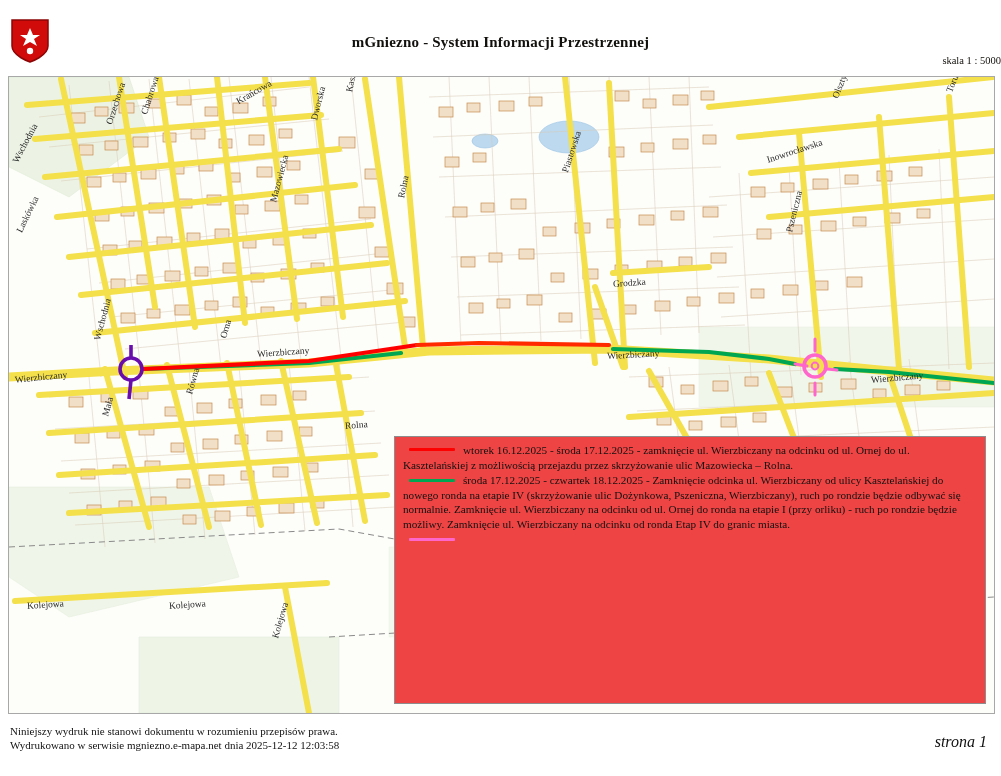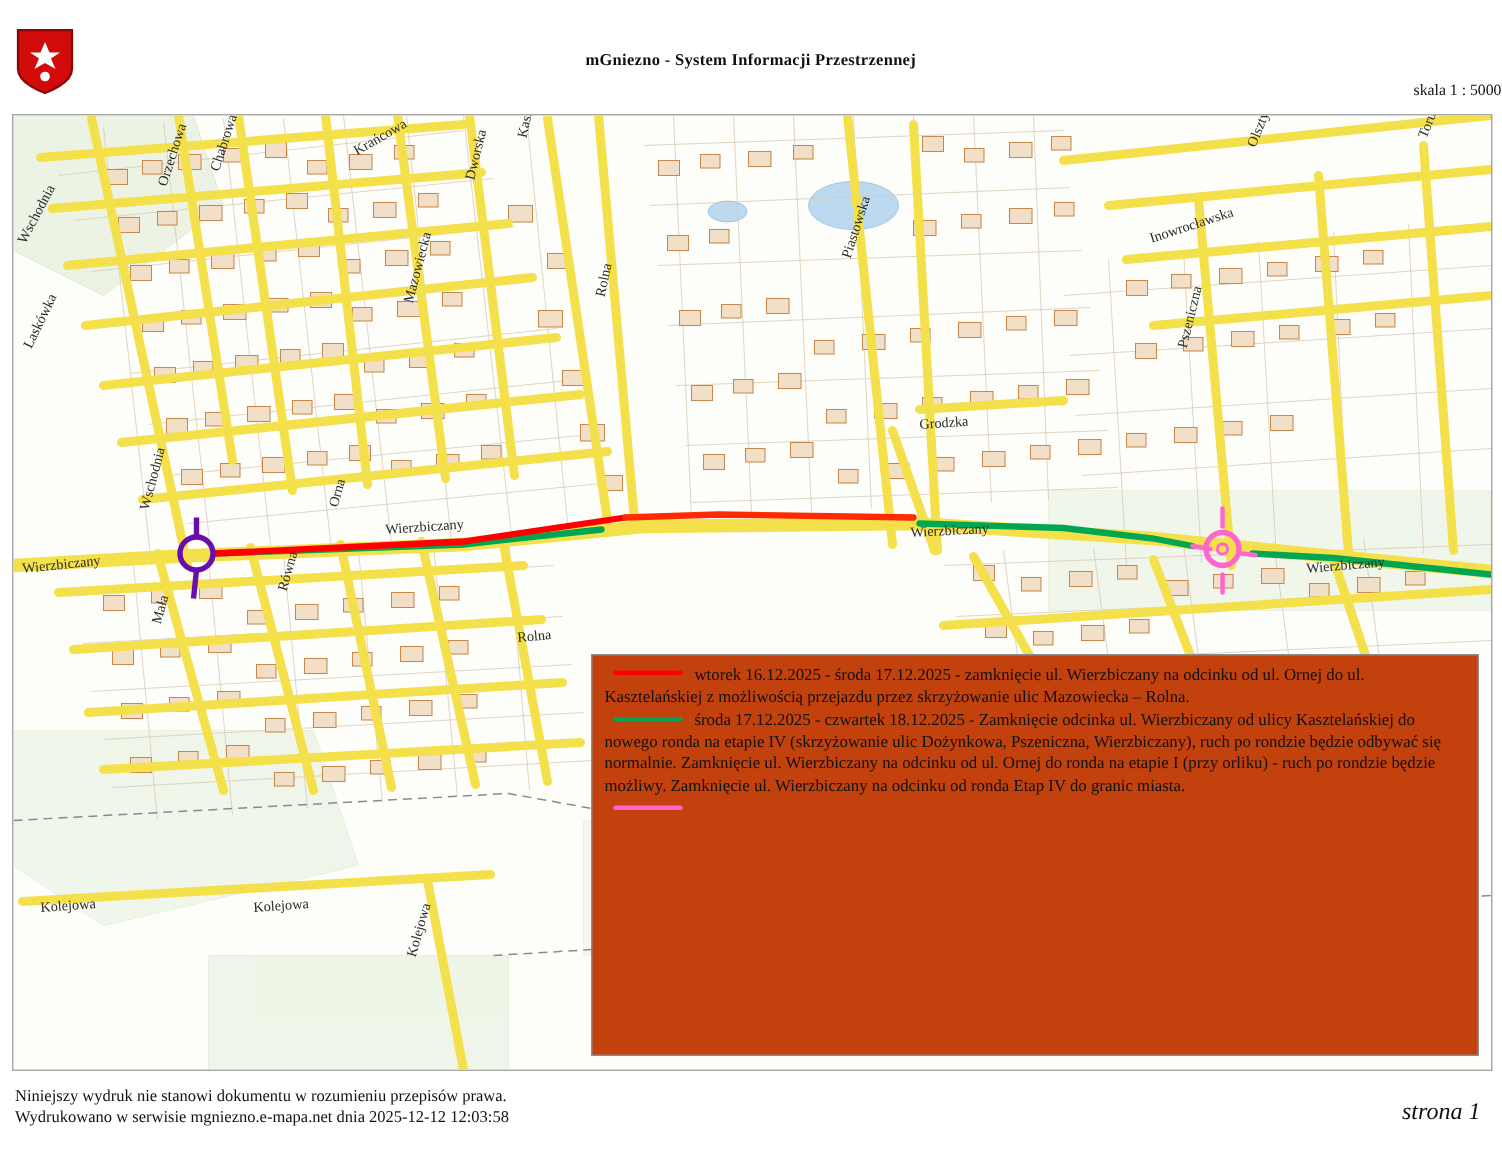--- a/index.html
+++ b/index.html
@@ -30,21 +30,21 @@
     position: absolute;
     left: 10px; top: 18px;
     width: 40px; height: 46px;
   }
   .crest svg { display: block; }
   .title {
     position: absolute;
     left: 0; top: 34px;
     width: 1001px;
     text-align: center;
-    font-size: 11px;
+    font-size: 15px;
     font-weight: bold;
     color: #12100c;
     letter-spacing: 0.2px;
   }
   .subtitle {
     position: absolute;
     left: 0; top: 55px;
     width: 1001px;
     text-align: right;
     font-size: 10.5px;
@@ -75,21 +75,21 @@
     pointer-events: none;
   }
 
   
   .legend {
     position: absolute;
     left: 385px;
     top: 359px;
     width: 592px;
     height: 268px;
-    background: #c2410c;
+    background: #ef4444;
     border: 1px solid #8d8d8d;
     box-sizing: border-box;
     padding: 6px 8px 6px 8px;
   }
   .legend-row {
     position: relative;
     font-size: 11.2px;
     line-height: 14.6px;
     color: #111;
     margin-bottom: 1px;

